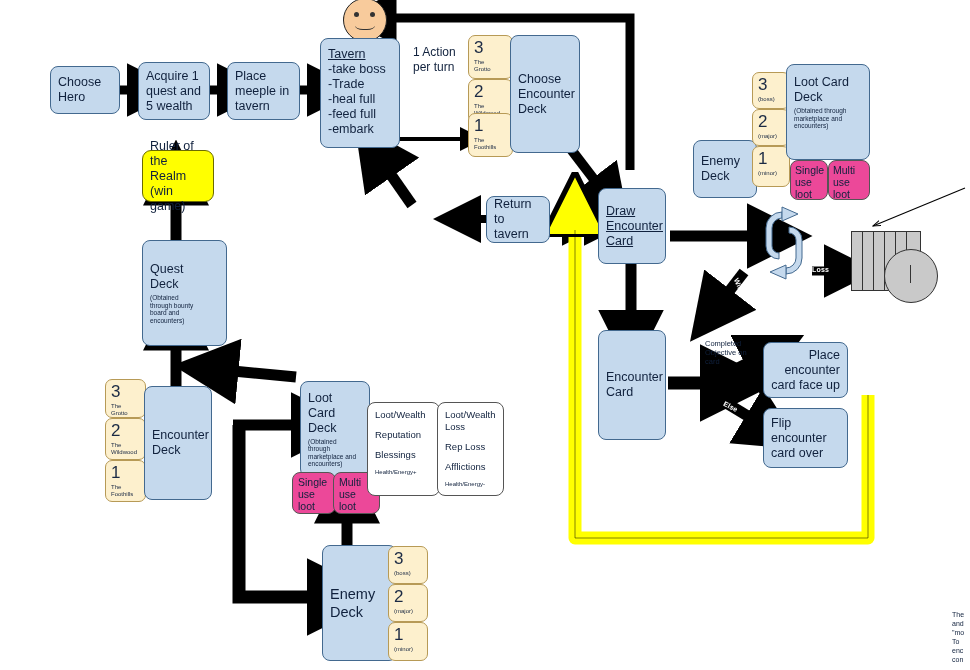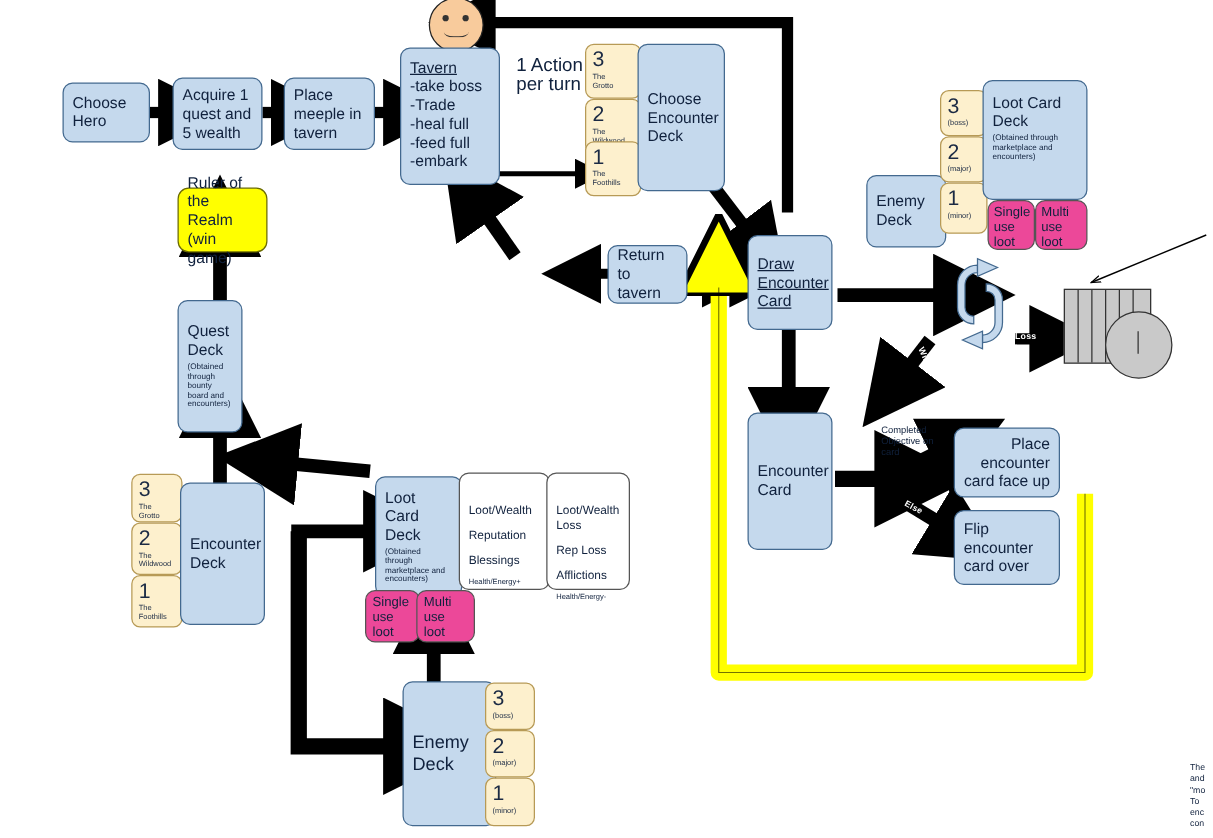--- a/index.html
+++ b/index.html
@@ -36,35 +36,35 @@
     color:#1b2a44;
     padding:3px 5px;
     display:flex;flex-direction:column;justify-content:flex-start;
   }
   .card .num{font-size:17px;line-height:17px;}
   .card .sub{font-size:6px;line-height:7px;margin-top:3px;color:#1b2a44;}
   .sub-note{font-size:6.5px;line-height:7.5px;display:block;margin-top:2px;}
   .u{text-decoration:underline;}
   .lbl{
     position:absolute;
-    font-size:15px;
+    font-size:12px;
     line-height:15px;
     color:#10213d;
   }
   .lbl.small{font-size:7.5px;line-height:9px;}
   .arrowlabel{
     position:absolute;
     color:#ffffff;
     font-size:7px;
     font-weight:bold;
     letter-spacing:0.2px;
   }
   .listbox{
     position:absolute;box-sizing:border-box;background:#ffffff;border:1px solid #555;
-    border-radius:8px;font-size:9.5px;line-height:12px;color:#10213d;padding:24px 7px;
+    border-radius:8px;font-size:9.5px;line-height:12px;color:#10213d;padding:6px 7px;margin-top:24px;
   }
   .listbox div{margin-bottom:8px;}
   .listbox .mini{font-size:6px;line-height:7px;margin-bottom:0;}
   .cornertext{
     position:absolute;font-size:7px;line-height:9px;color:#10213d;white-space:nowrap;
   }
   svg{position:absolute;left:0;top:0;overflow:visible;}
 </style>
 </head>
 <body>
@@ -223,21 +223,21 @@
   <div class="node" style="left:510px;top:35px;width:70px;height:118px;white-space:pre-line;">Choose
 Encounter
 Deck</div>
 
   <div class="node win" style="left:142px;top:150px;width:72px;height:52px;align-items:flex-start;">
     <span>Ruler of the</span>
     <span>Realm</span>
     <span>(win game)</span>
   </div>
 
-  <div class="node" style="left:142px;top:240px;width:52px;height:106px;justify-content:center;">
+  <div class="node" style="left:142px;top:240px;width:85px;height:106px;justify-content:center;">
     <span style="white-space:pre-line;">Quest
 Deck</span>
     <span class="sub-note" style="white-space:pre-line;">(Obtained
 through bounty
 board and
 encounters)</span>
   </div>
 
 
   <div class="node" style="left:486px;top:196px;width:64px;height:47px;white-space:pre-line;">Return

